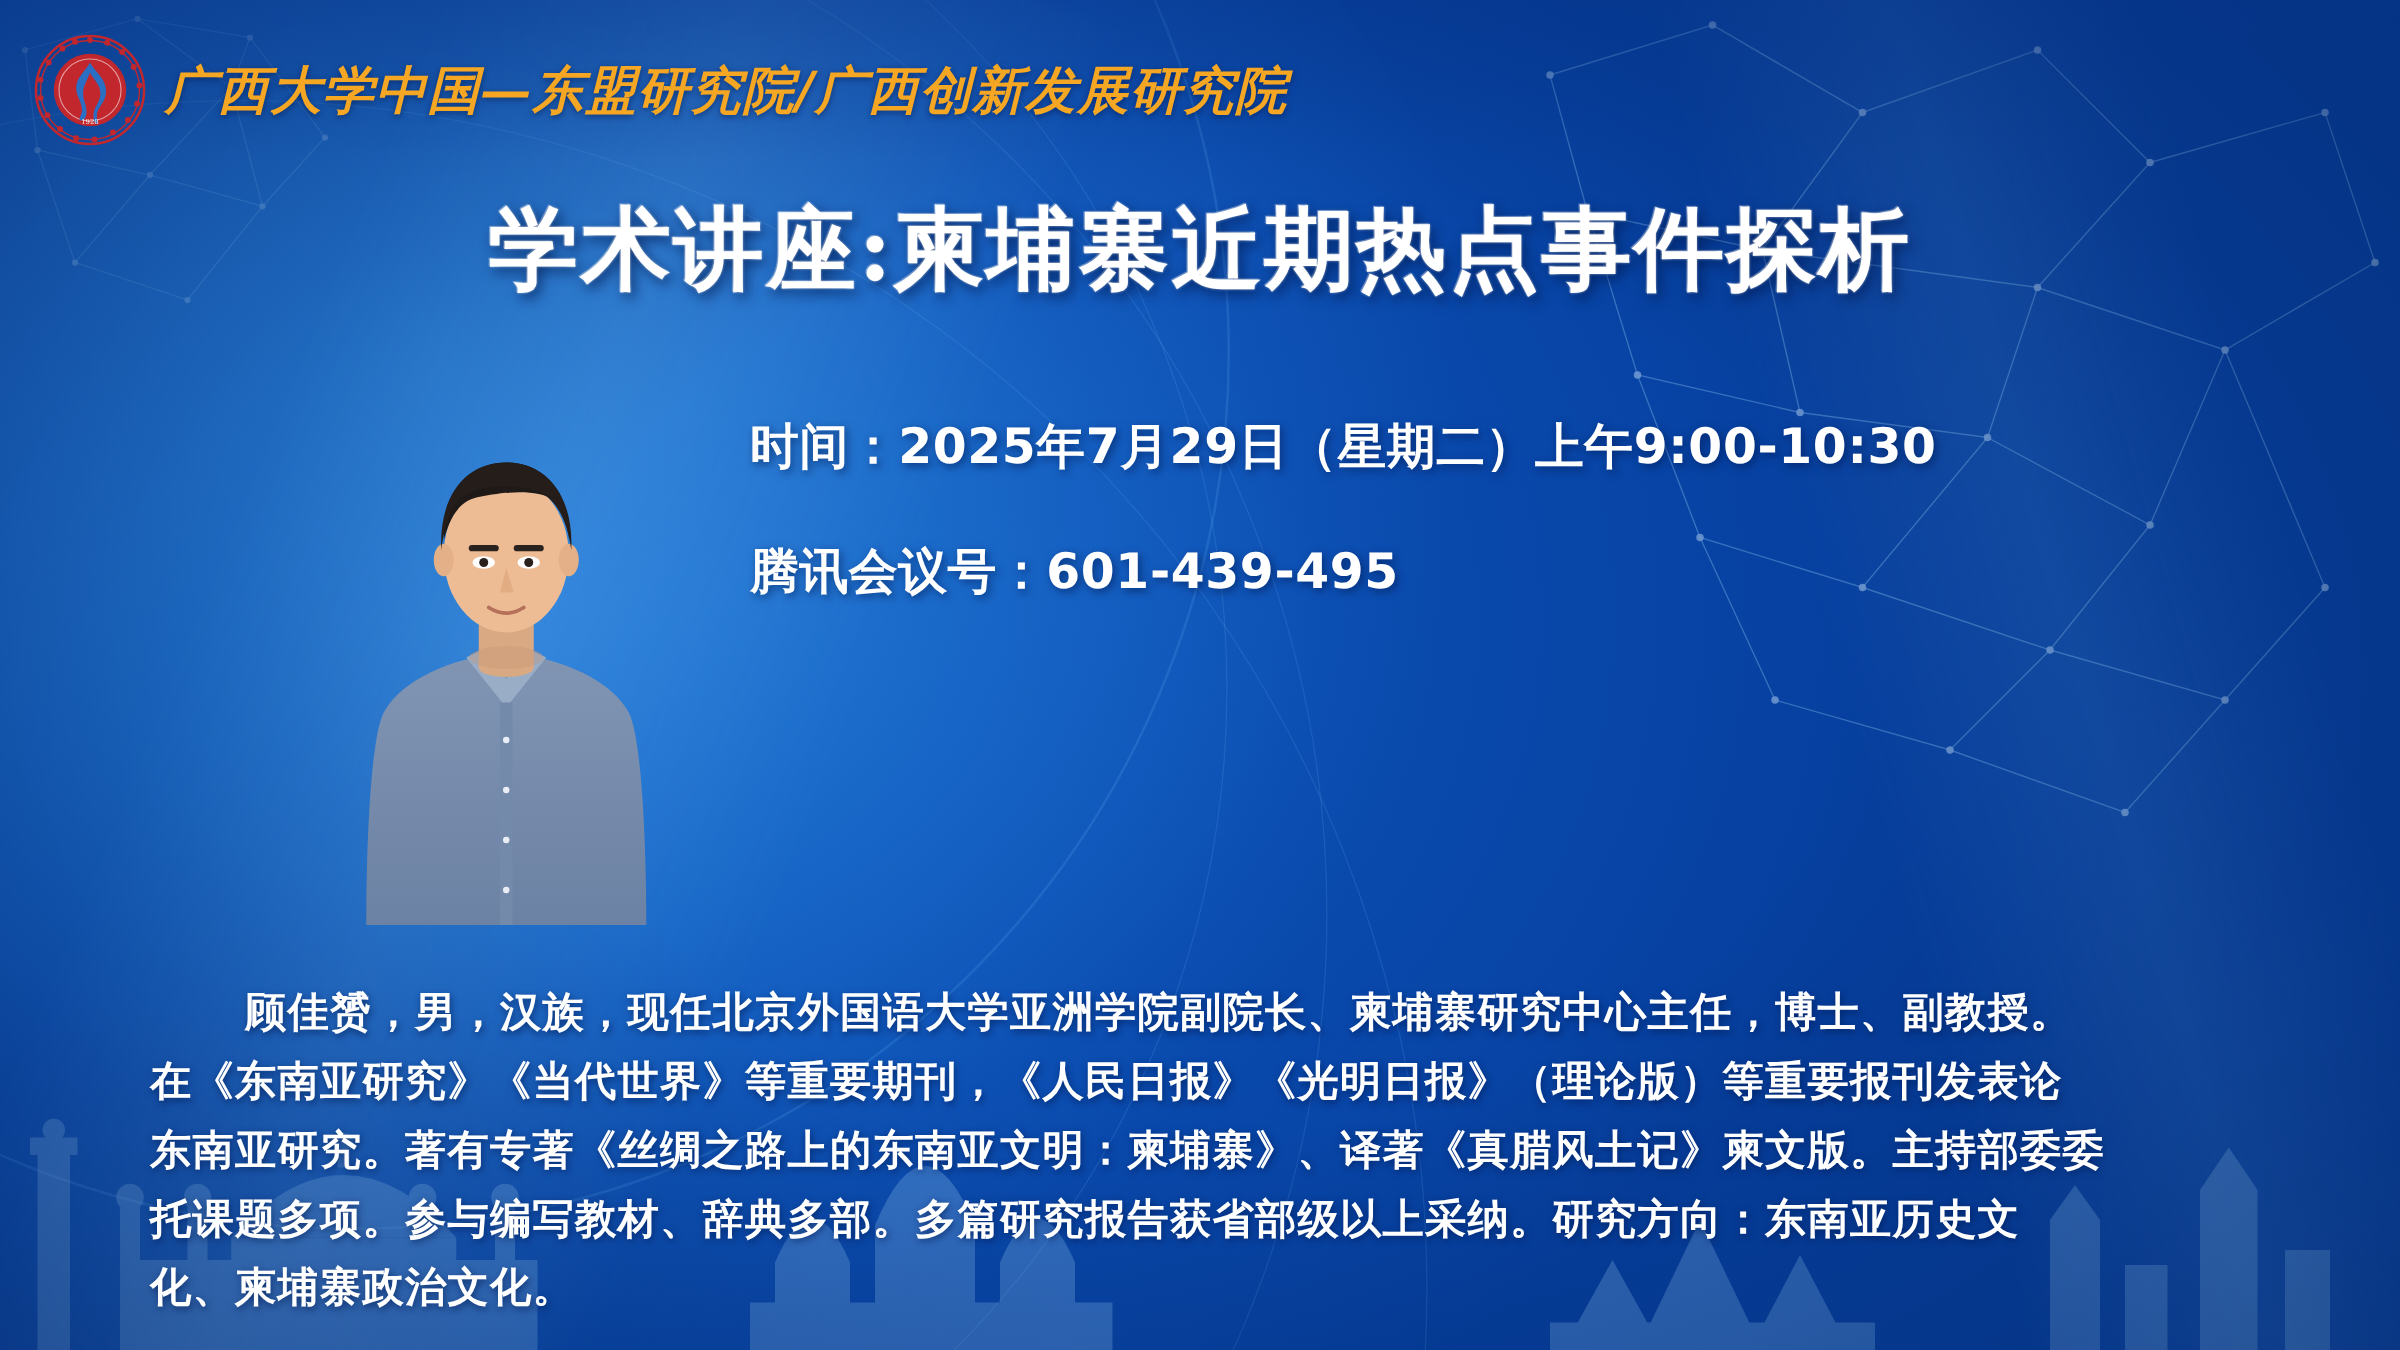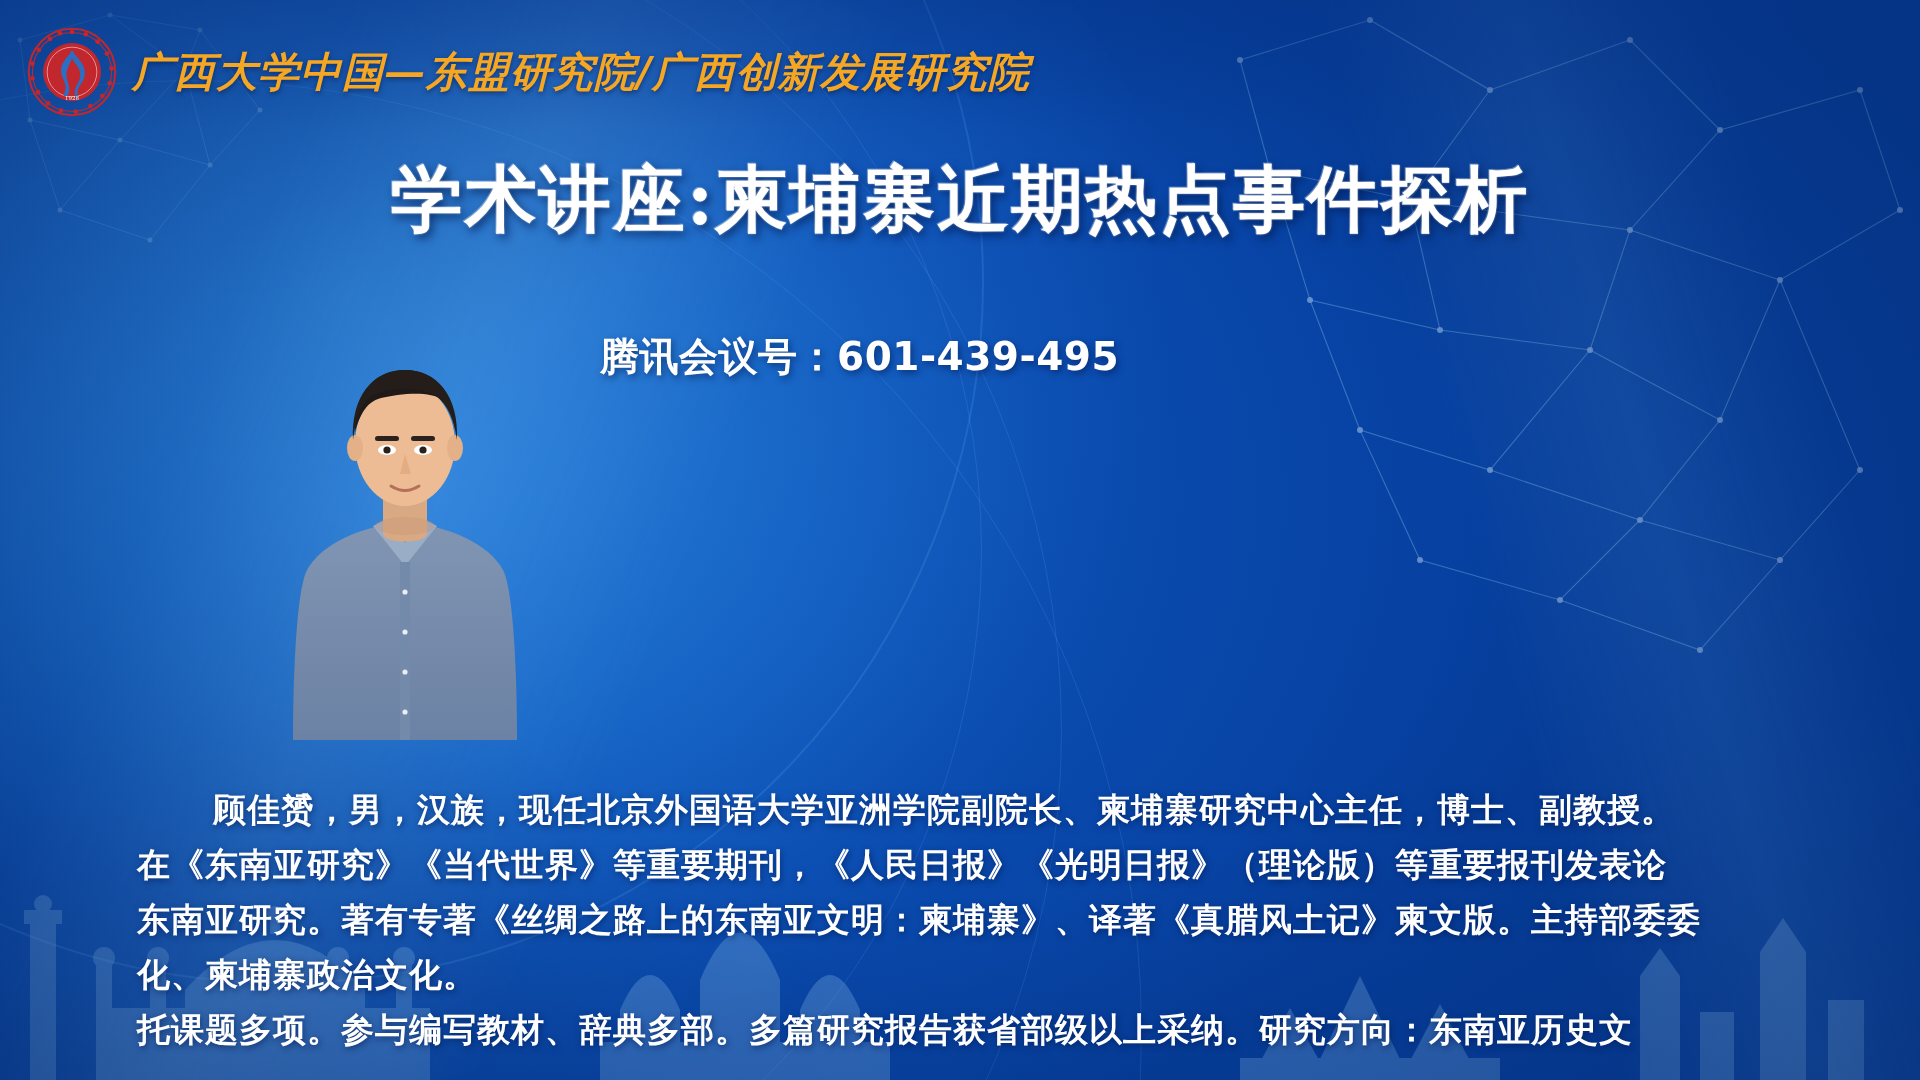--- a/index.html
+++ b/index.html
@@ -181,21 +181,21 @@
     left: 245px;
     top: 340px;
     width: 320px;
     height: 400px;
     z-index: 5;
   }
 
   
   .bio {
     position: absolute;
-    left: 137px;
+    left: 120px;
     right: 60px;
     top: 782px;
     z-index: 6;
   }
   .bio-line {
     font-family: "DejaVu Serif", "Liberation Serif", serif;
     font-size: 33px;
     font-weight: 600;
     color: #ffffff;
     line-height: 55px;
@@ -405,24 +405,25 @@
     <circle cx="178" cy="110" r="3.6" fill="#2b211c"></circle>
 
     <path d="M160 114 l-5 20 h11 z" fill="#dfa87f" opacity="0.75"></path>
 
     <path d="M146 146 q14 9 28 0" stroke="#b5705a" stroke-width="3" fill="none" stroke-linecap="round"></path>
 
     <ellipse cx="160" cy="186" rx="30" ry="9" fill="#c79572" opacity="0.35"></ellipse>
   </svg>
 
   <div class="info">
+    <div class="info-line">时间：2025年7月29日（星期二）上午9:00-10:30</div>
     <div class="info-line">腾讯会议号：601-439-495</div>
   </div>
 
   <div class="bio">
     <div class="bio-line indent">顾佳赟，男，汉族，现任北京外国语大学亚洲学院副院长、柬埔寨研究中心主任，博士、副教授。</div>
     <div class="bio-line">在《东南亚研究》《当代世界》等重要期刊，《人民日报》《光明日报》（理论版）等重要报刊发表论</div>
     <div class="bio-line">东南亚研究。著有专著《丝绸之路上的东南亚文明：柬埔寨》、译著《真腊风土记》柬文版。主持部委委</div>
+    <div class="bio-line">托课题多项。参与编写教材、辞典多部。多篇研究报告获省部级以上采纳。研究方向：东南亚历史文</div>
     <div class="bio-line">化、柬埔寨政治文化。</div>
-    <div class="bio-line">托课题多项。参与编写教材、辞典多部。多篇研究报告获省部级以上采纳。研究方向：东南亚历史文</div>
   </div>
 
 </div>
 
 </body></html>

